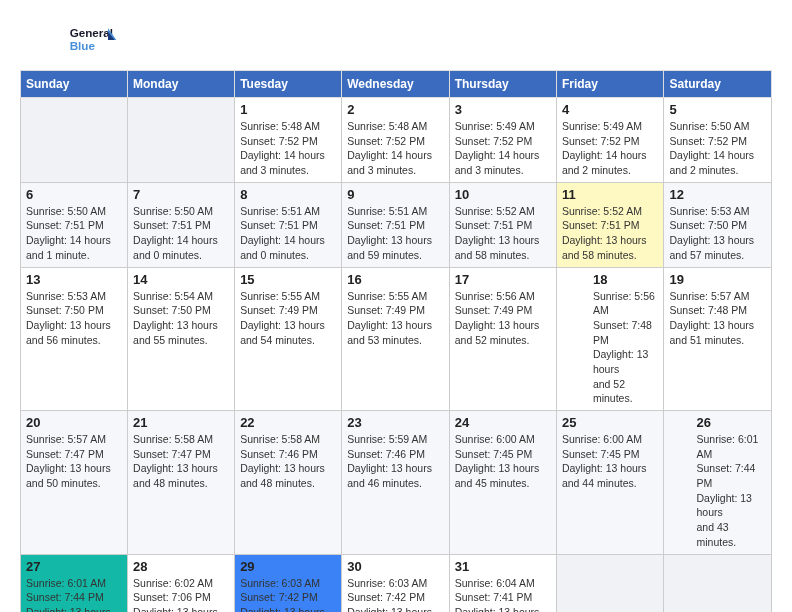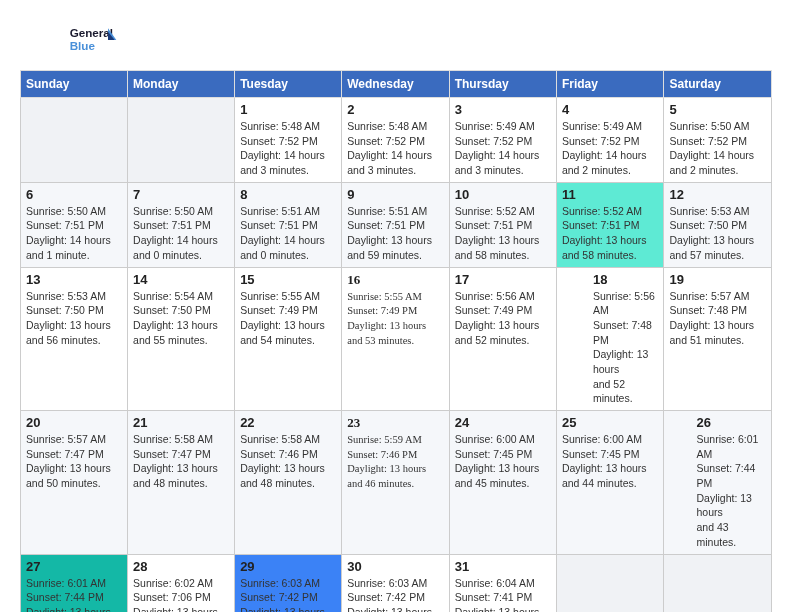--- a/index.html
+++ b/index.html
@@ -178,21 +178,21 @@
 Daylight: 13 hours
 and 59 minutes.</div>
         </td>
         <td style="background: rgb(245, 247, 250);">
           <span class="day-num">10</span>
           <div class="day-info" style="white-space: pre-line;">Sunrise: 5:52 AM
 Sunset: 7:51 PM
 Daylight: 13 hours
 and 58 minutes.</div>
         </td>
-        <td style="background: #5eead4;">
+        <td style="background: #fef9c3;">
           <span class="day-num">11</span>
           <div class="day-info" style="white-space: pre-line;">Sunrise: 5:52 AM
 Sunset: 7:51 PM
 Daylight: 13 hours
 and 58 minutes.</div>
         </td>
         <td style="background: rgb(245, 247, 250);">
           <span class="day-num">12</span>
           <div class="day-info" style="white-space: pre-line;">Sunrise: 5:53 AM
 Sunset: 7:50 PM
@@ -215,21 +215,21 @@
 Daylight: 13 hours
 and 55 minutes.</div>
         </td>
         <td style="background: rgb(255, 255, 255);">
           <span class="day-num">15</span>
           <div class="day-info" style="white-space: pre-line;">Sunrise: 5:55 AM
 Sunset: 7:49 PM
 Daylight: 13 hours
 and 54 minutes.</div>
         </td>
-        <td style="background: rgb(255, 255, 255); font-family: Liberation Serif, serif;">
+        <td style="background: rgb(255, 255, 255);">
           <span class="day-num">16</span>
           <div class="day-info" style="white-space: pre-line;">Sunrise: 5:55 AM
 Sunset: 7:49 PM
 Daylight: 13 hours
 and 53 minutes.</div>
         </td>
         <td style="background: rgb(255, 255, 255);">
           <span class="day-num">17</span>
           <div class="day-info" style="white-space: pre-line;">Sunrise: 5:56 AM
 Sunset: 7:49 PM
@@ -266,21 +266,21 @@
 Daylight: 13 hours
 and 48 minutes.</div>
         </td>
         <td style="background: rgb(245, 247, 250);">
           <span class="day-num">22</span>
           <div class="day-info" style="white-space: pre-line;">Sunrise: 5:58 AM
 Sunset: 7:46 PM
 Daylight: 13 hours
 and 48 minutes.</div>
         </td>
-        <td style="background: rgb(245, 247, 250); font-family: Liberation Serif, serif;">
+        <td style="background: rgb(245, 247, 250);">
           <span class="day-num">23</span>
           <div class="day-info" style="white-space: pre-line;">Sunrise: 5:59 AM
 Sunset: 7:46 PM
 Daylight: 13 hours
 and 46 minutes.</div>
         </td>
         <td style="background: rgb(245, 247, 250);">
           <span class="day-num">24</span>
           <div class="day-info" style="white-space: pre-line;">Sunrise: 6:00 AM
 Sunset: 7:45 PM

